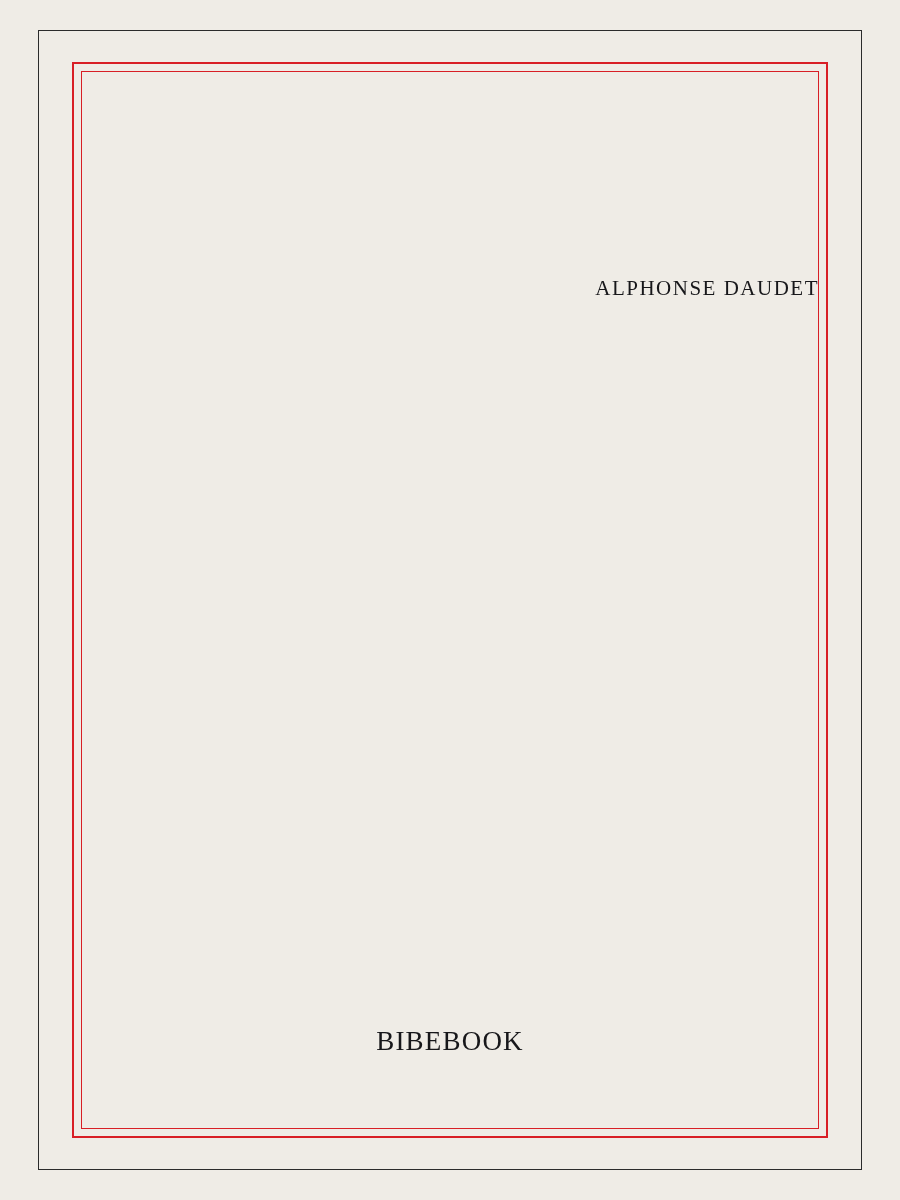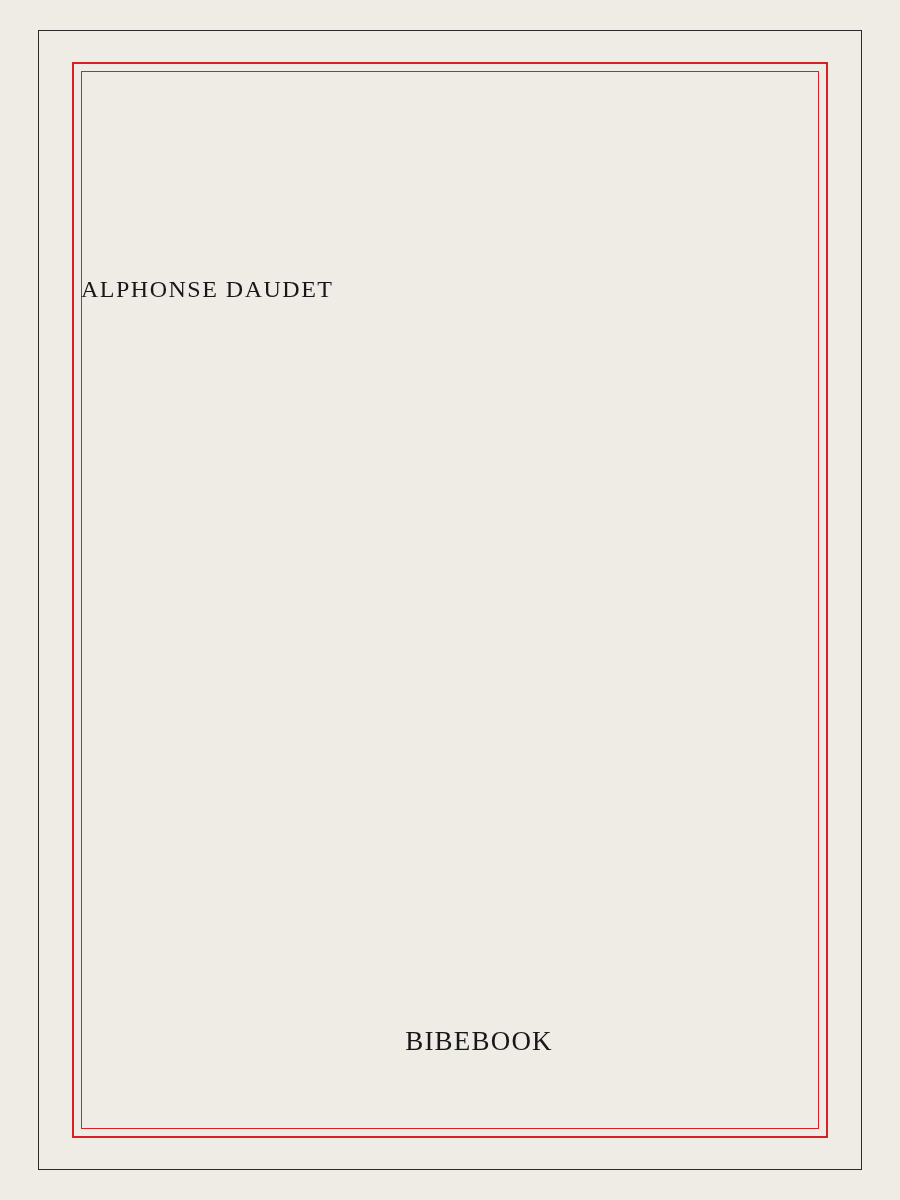--- a/index.html
+++ b/index.html
@@ -56,22 +56,22 @@
     top: 71px;
     width: 738px;
     height: 1058px;
     box-sizing: border-box;
   }
   .author {
     position: absolute;
     top: 205px;
     left: 0;
     width: 100%;
-    text-align: left;
-    font-size: 24px;
+    text-align: right;
+    font-size: 21px;
     letter-spacing: 1.5px;
     color: #17171a;
     font-family: "Liberation Serif", serif;
   }
   .title {
     position: absolute;
     top: 345px;
     left: 0;
     width: 100%;
     text-align: center;
@@ -85,21 +85,20 @@
   .publisher {
     position: absolute;
     top: 955px;
     left: 0;
     width: 100%;
     text-align: center;
     font-size: 27px;
     letter-spacing: 1.2px;
     color: #17171a;
     font-family: "Liberation Serif", serif;
-    margin-left: 29px;
   }
 </style>
 </head>
 <body>
 
 <div class="page">
 
   <div class="outer-frame"></div>
   <div class="red-frame-outer"></div>
   <div class="red-frame-inner"></div>

